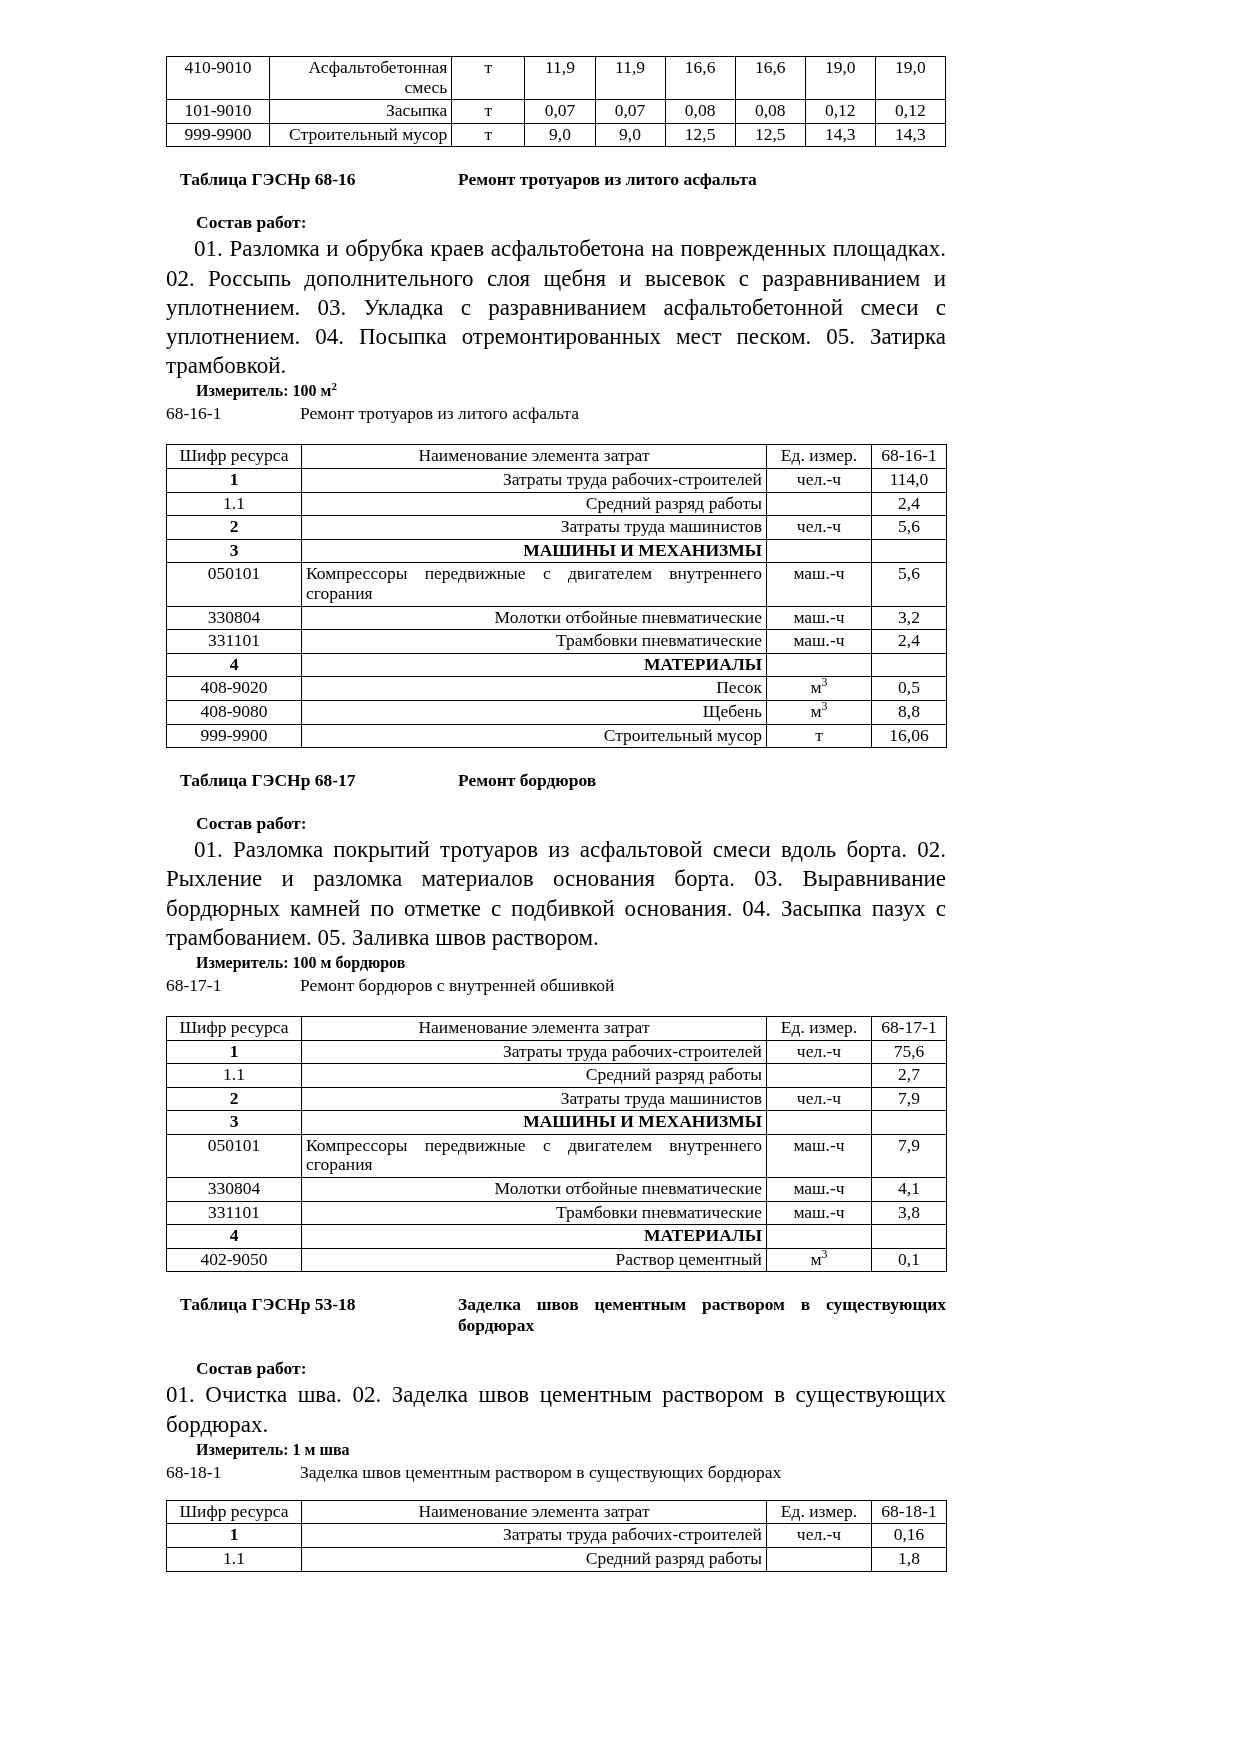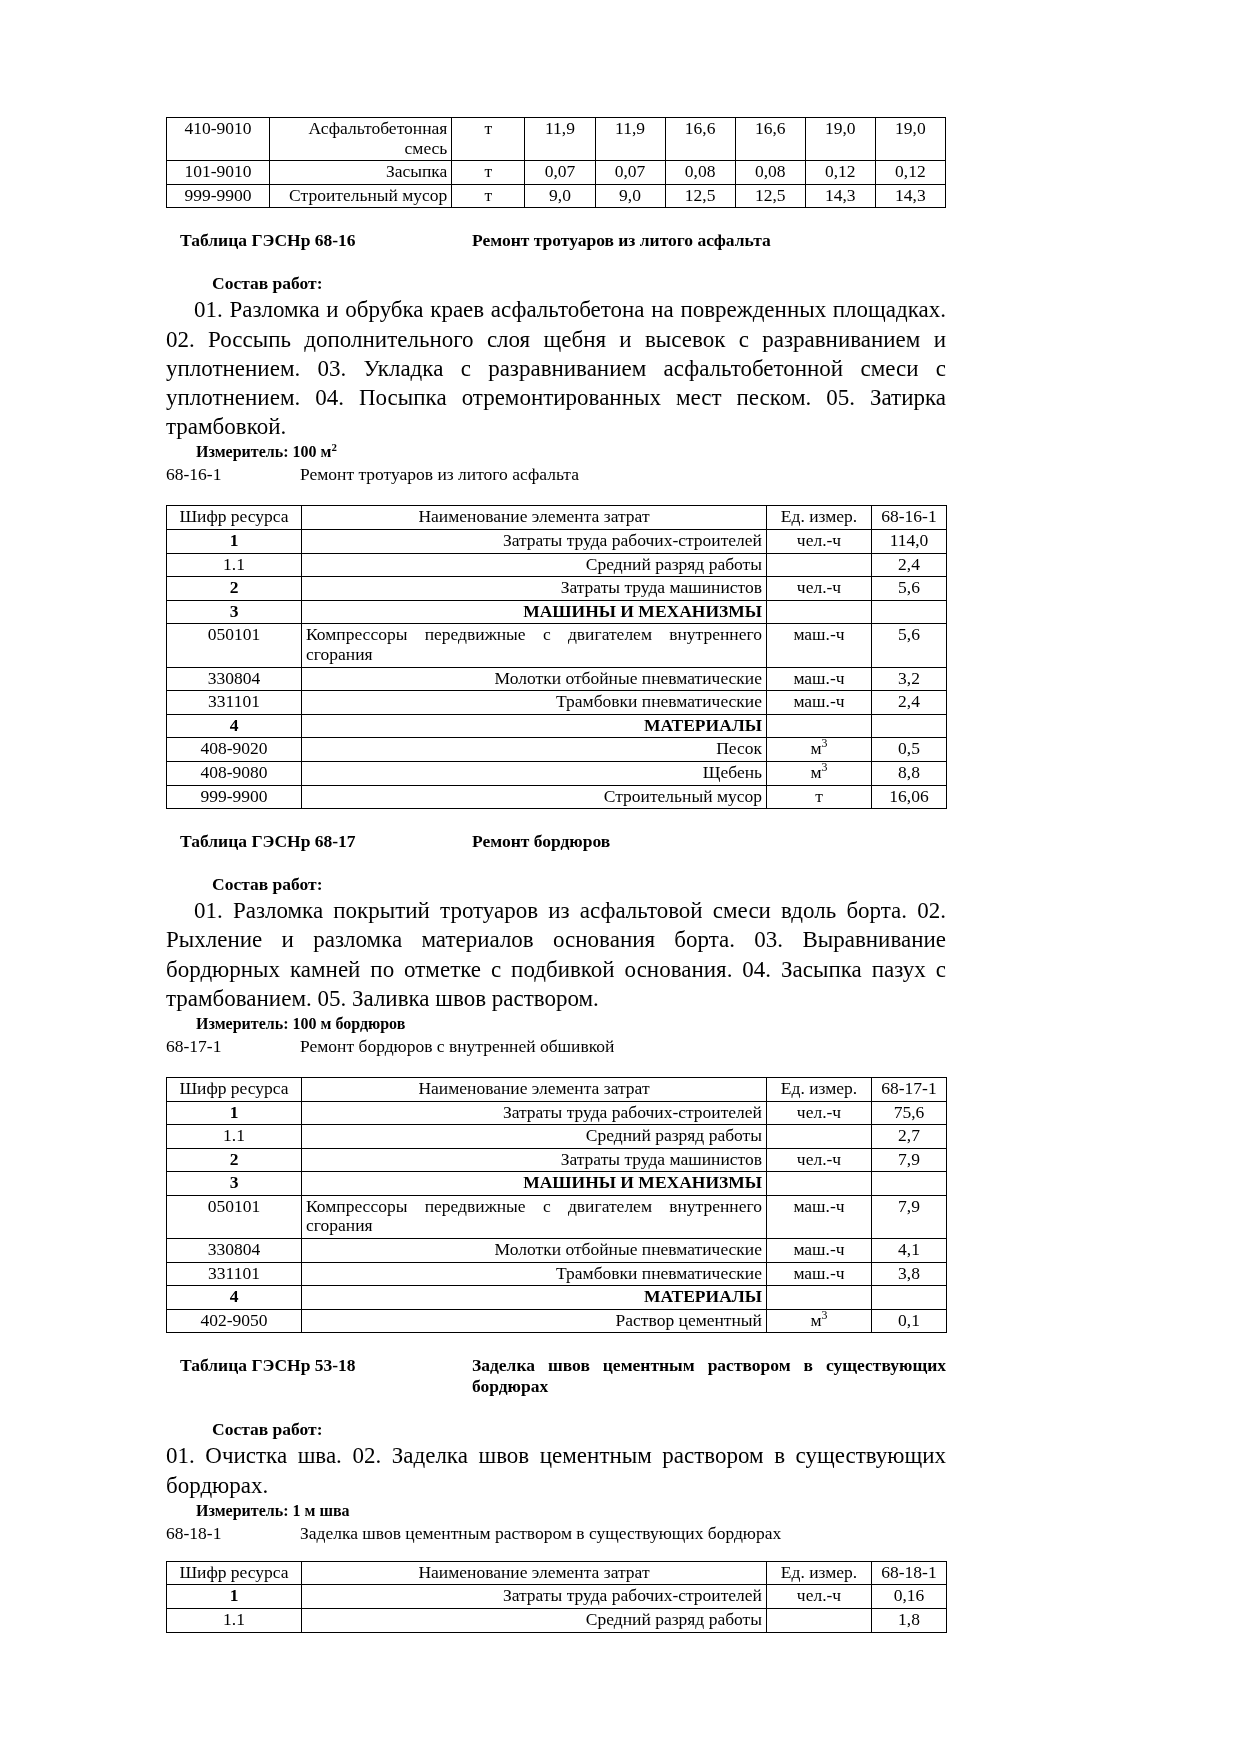--- a/index.html
+++ b/index.html
@@ -14,21 +14,21 @@
     font-family: "Liberation Serif", "DejaVu Serif", serif;
     color: #000000;
     position: relative;
     overflow: hidden;
   }
   .page {
     position: absolute;
     left: 166px;
     top: 0;
     width: 780px;
-    padding-top: 117px;
+    padding-top: 56px;
     box-sizing: content-box;
   }
 
   
   table.doc {
     border-collapse: collapse;
     width: 780px;
     table-layout: fixed;
     font-size: 17.5px;
     line-height: 1.12;
@@ -56,30 +56,29 @@
   table.t-res col.unit { width: 105px; }
   table.t-res col.val  { width: 75px; }
 
   
   .tbl-title {
     margin: 22px 0 0 0;
     display: flex;
     font-weight: bold;
     font-size: 17.5px;
     line-height: 1.2;
-    gap: 14px;
   }
   .tbl-title .lbl { width: 292px; flex: none; padding-left: 14px; box-sizing: border-box; }
   .tbl-title .nm  { flex: 1; text-align: justify; text-align-last: left; }
   .tbl-title .nm.just { text-align: justify; }
 
   .sostav {
     font-weight: bold;
     font-size: 17.5px;
-    margin: 22px 0 0 46px;
+    margin: 22px 0 0 30px;
   }
   p.body {
     font-size: 23px;
     line-height: 1.27;
     margin: 1px 0 0 0;
     text-align: justify;
     text-indent: 28px;
     hyphens: none;
   }
   p.body.noind { text-indent: 0; }

